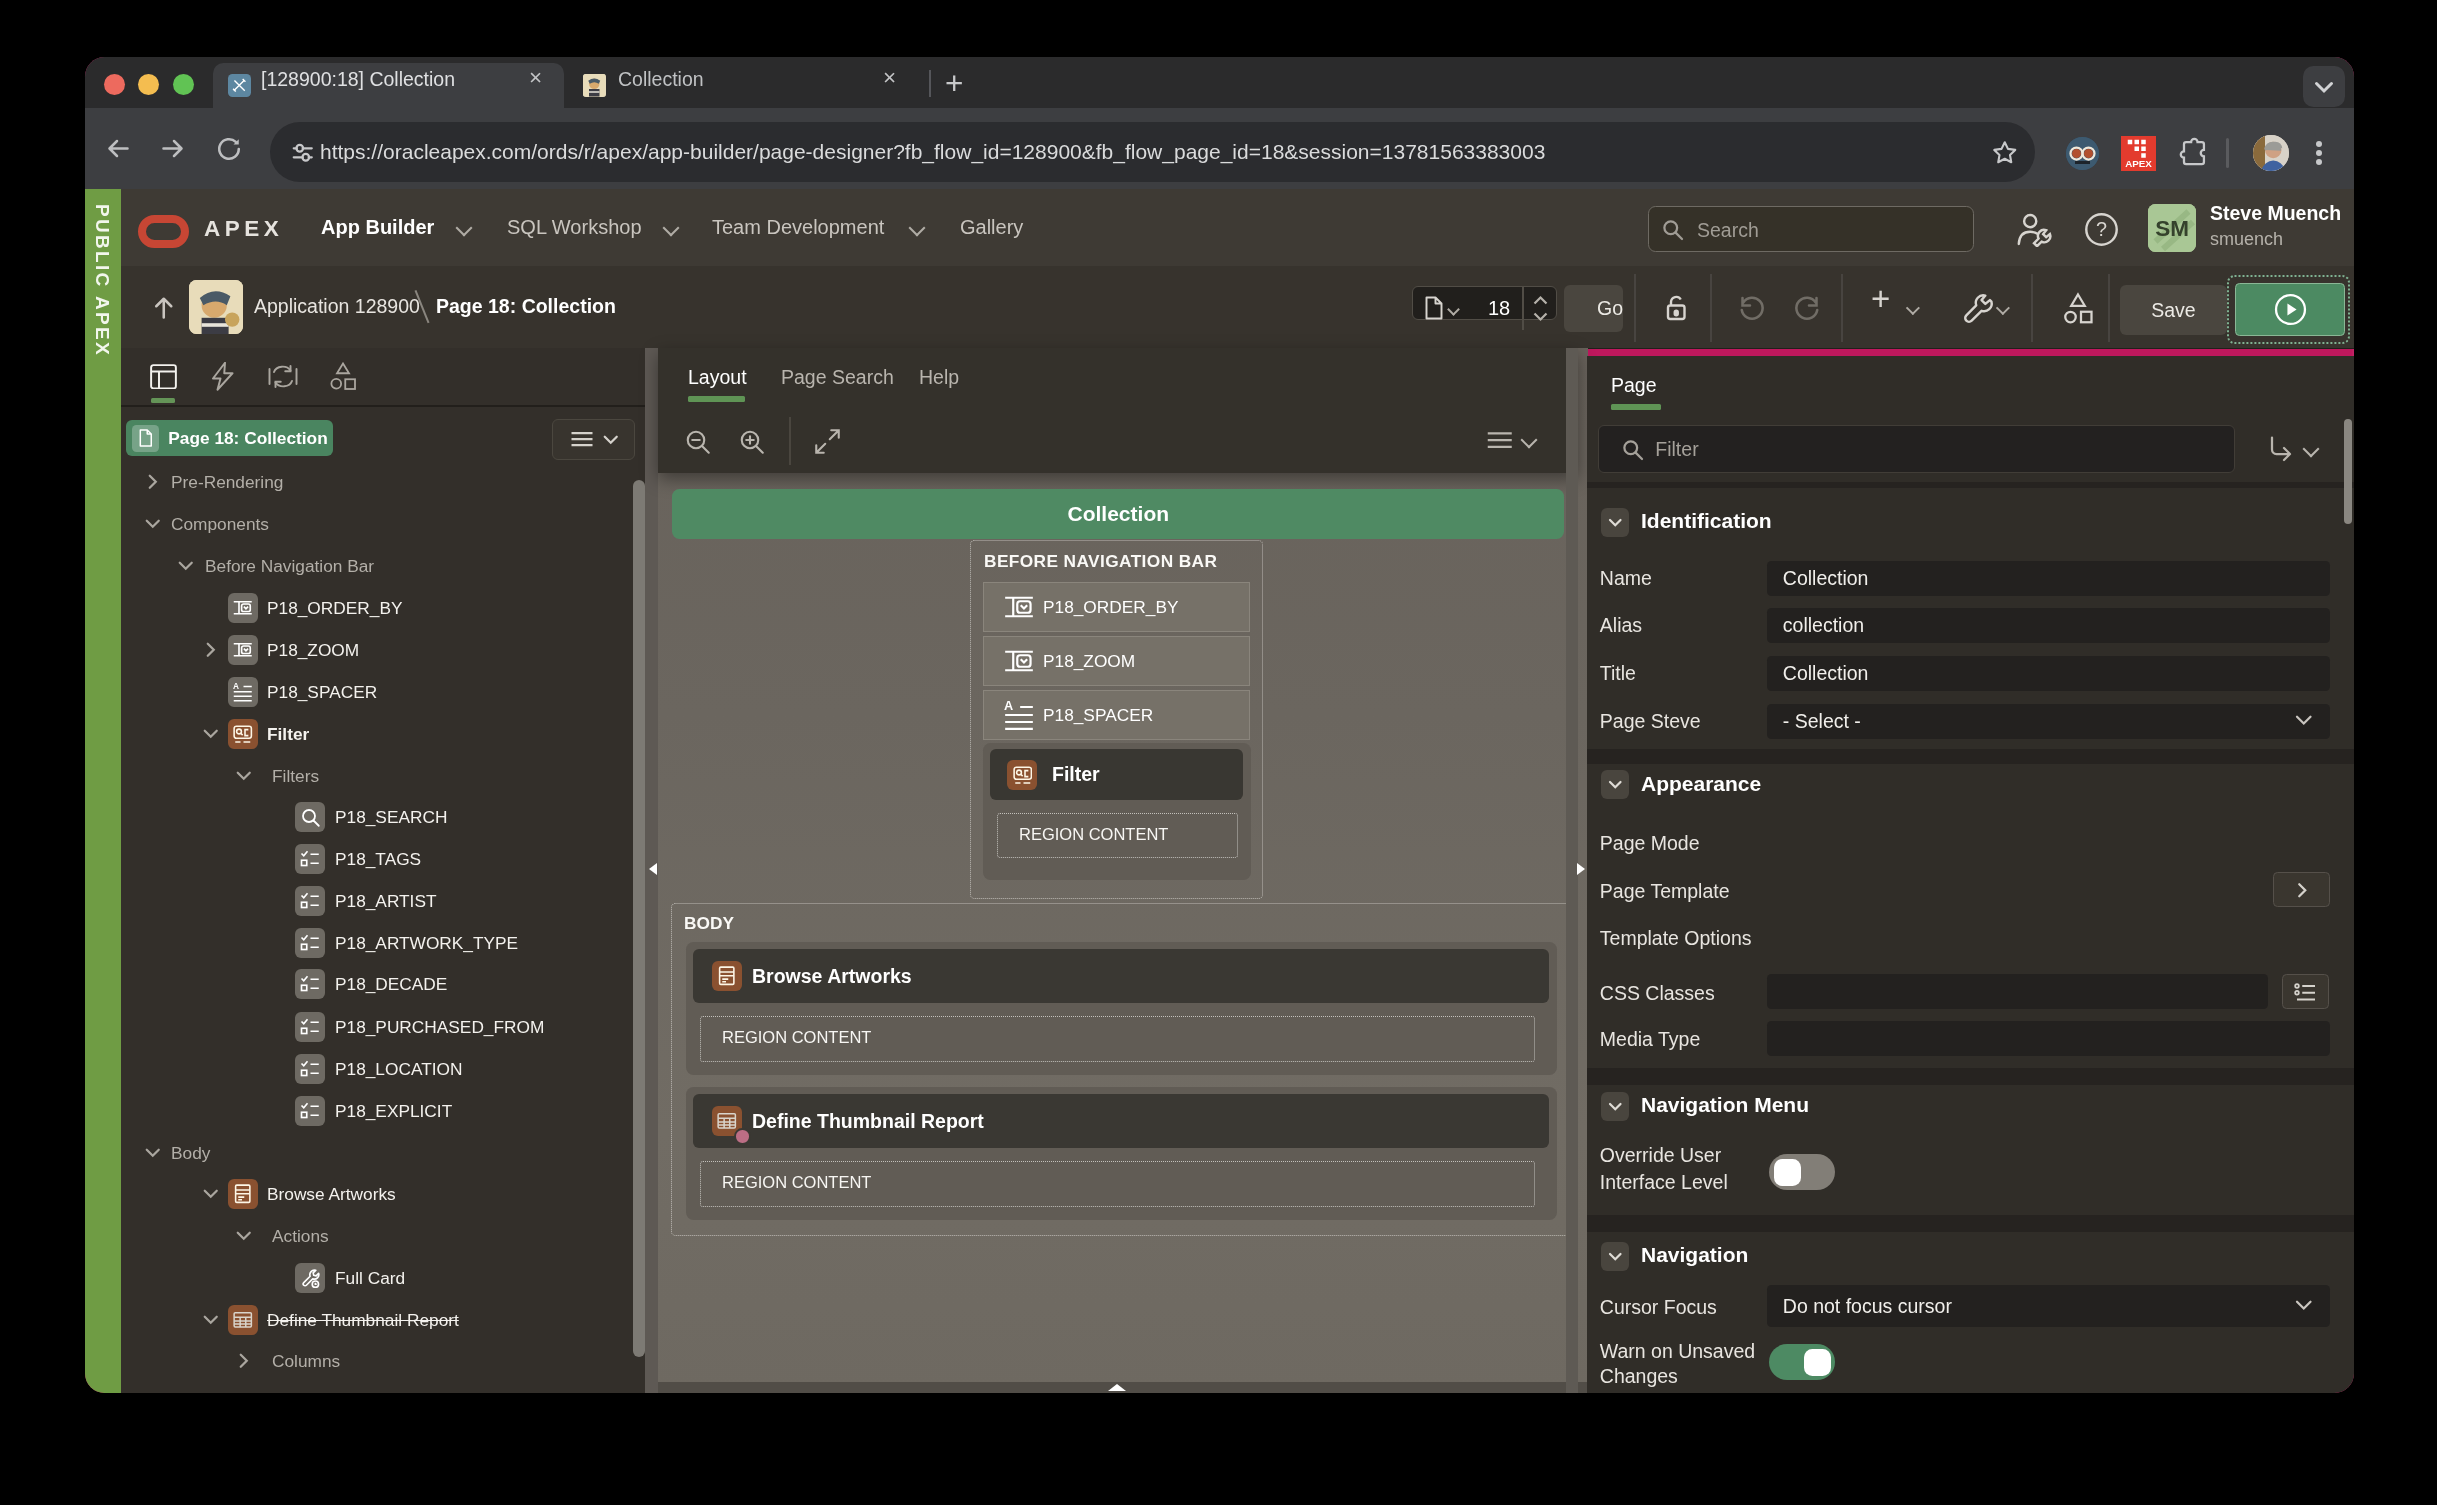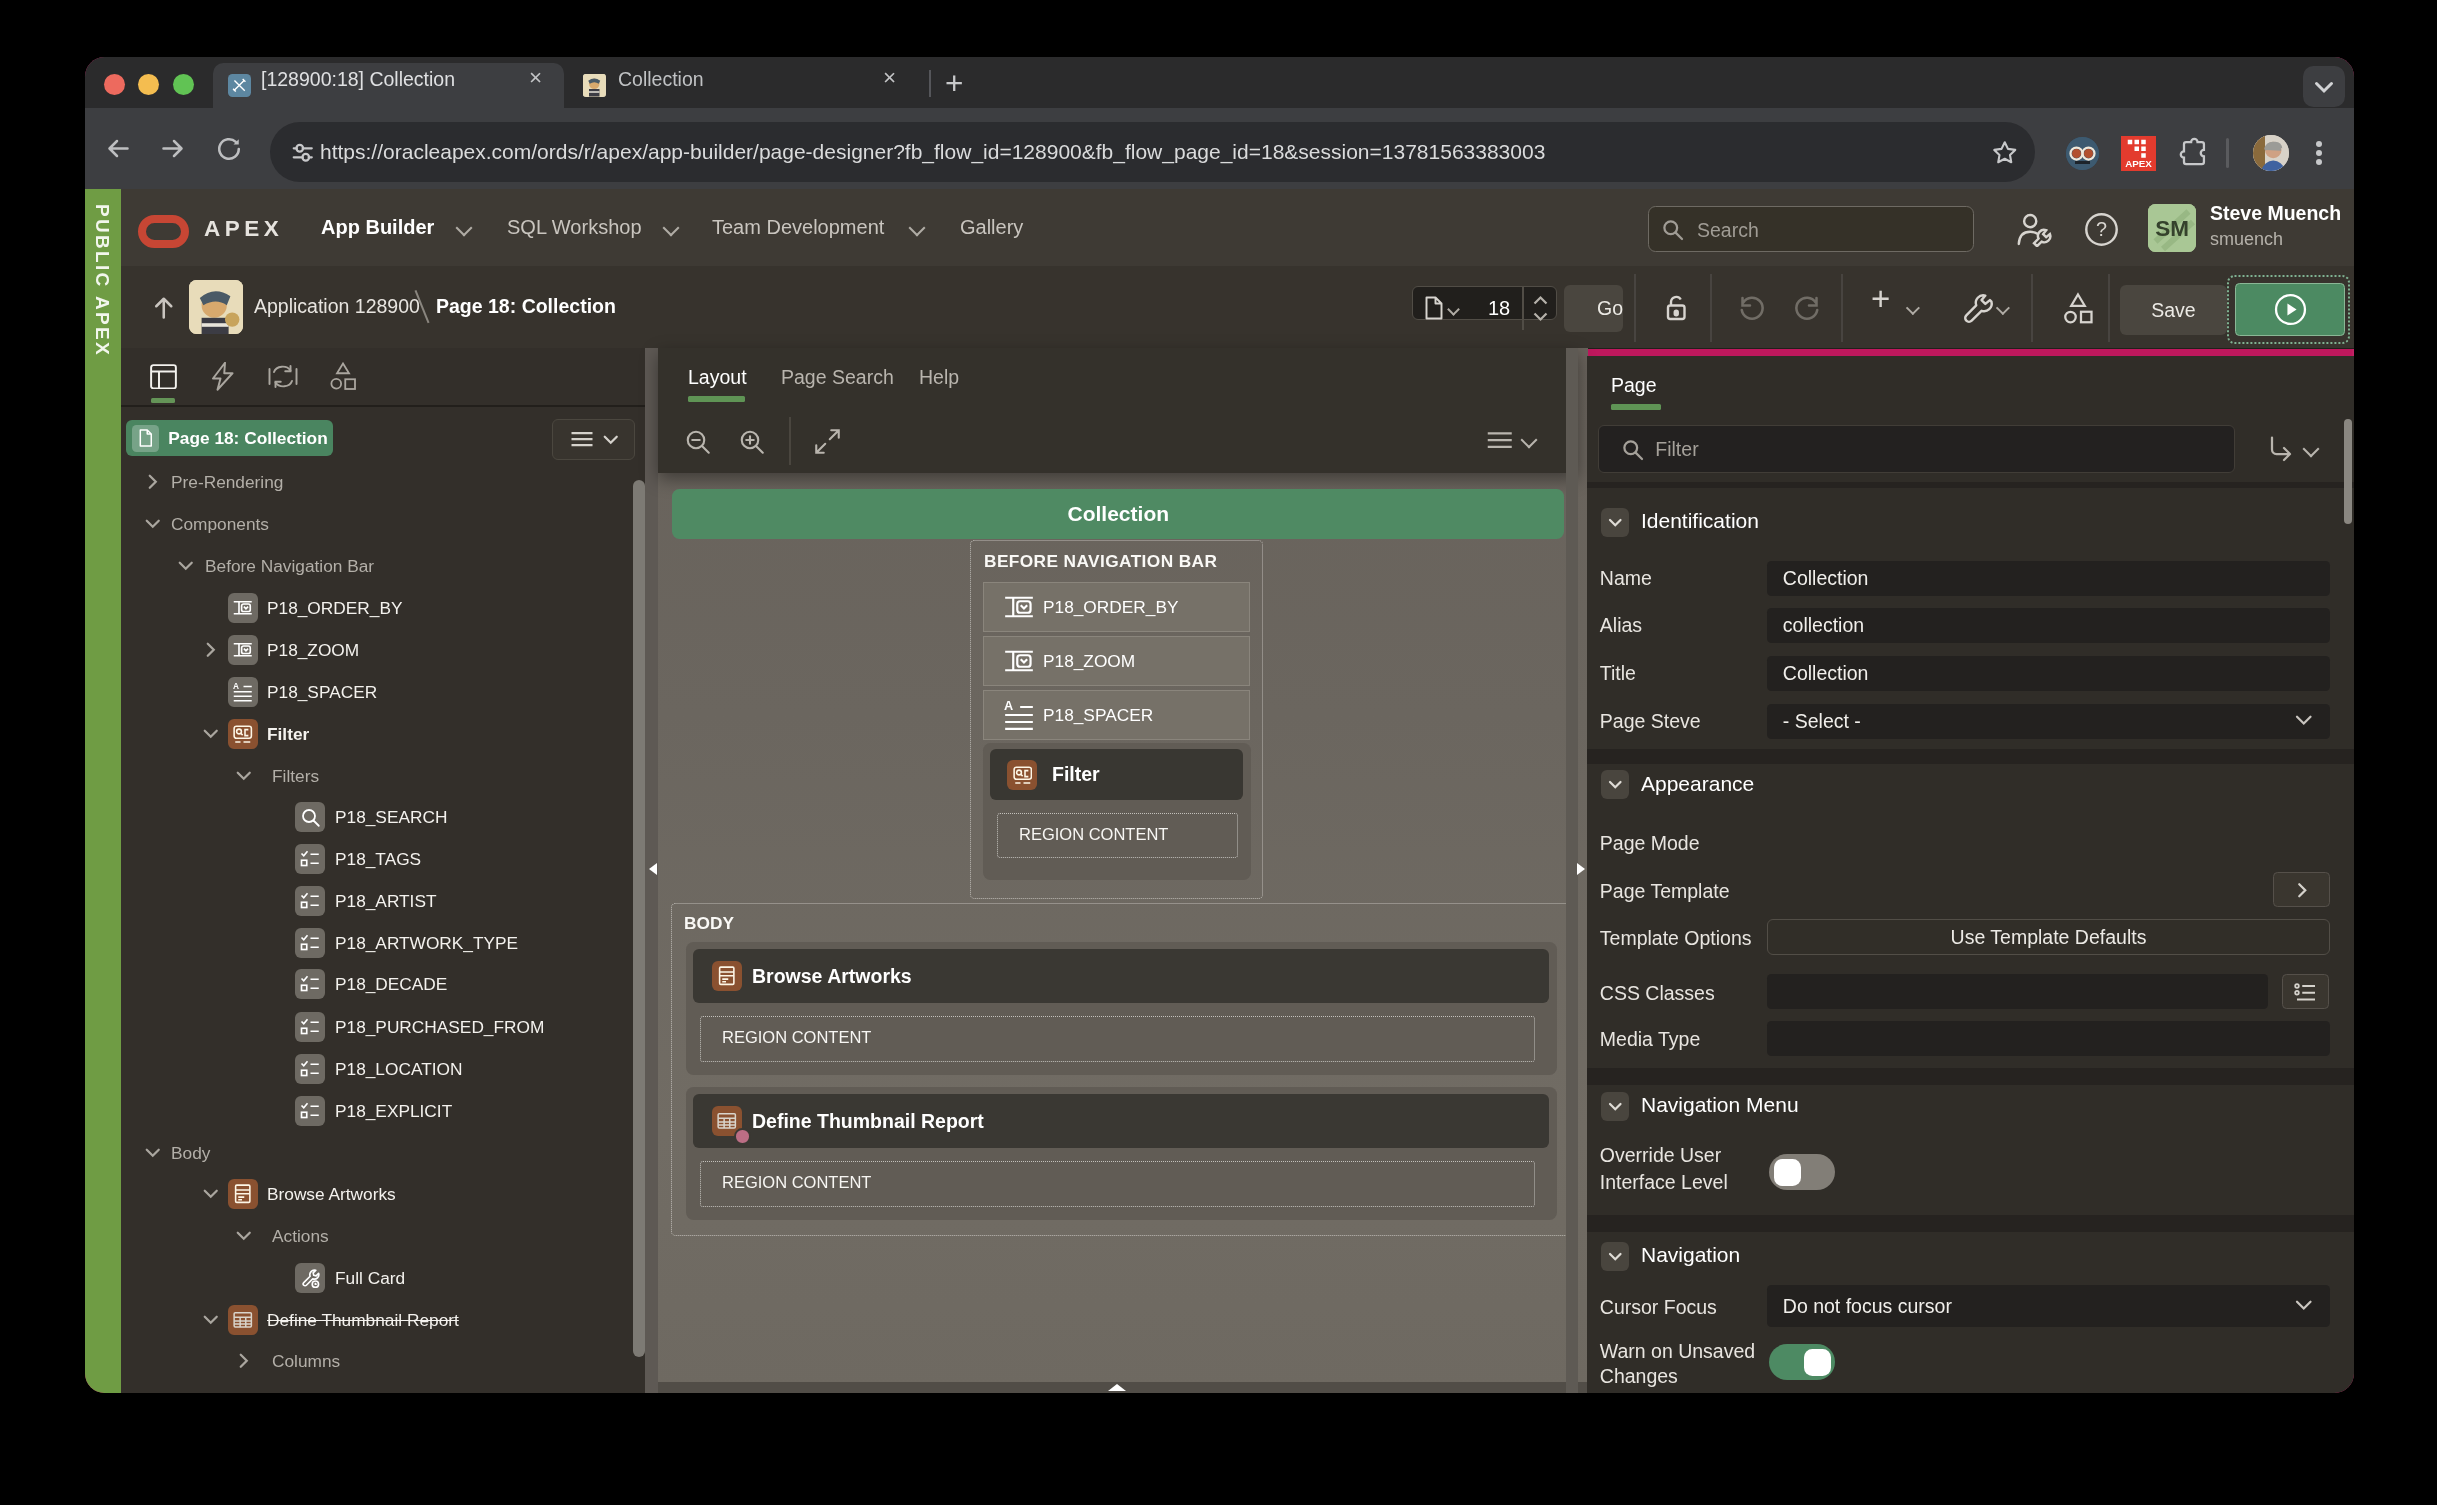--- a/index.html
+++ b/index.html
@@ -25,21 +25,21 @@
 
 #leftpanel{left:36px;top:291px;width:524px;height:1045px;background:#332f2a}
 #ldivider{left:560px;top:291px;width:12.8px;height:1045px;background:#5e5954}
 #centerpanel{left:573px;top:291px;width:930px;height:1045px;background:linear-gradient(180deg,#68625b 0%,#6b665f 35%,#716c64 75%,#6e6961 100%)}
 #chdr{left:0;top:0;width:920px;height:125px;background:#34312b;box-shadow:0 6px 16.5px rgba(0,0,0,.4)}
 #crail{left:908px;top:0;width:12px;height:1045px;background:#5e5a54}
 #rightpanel{left:1502px;top:299px;width:767px;height:1045px;background:#302d28}
 .gsel{background:#23211f;border-radius:4.5px}
 .rlabel{font-size:19.5px;color:#e8e5e0;white-space:nowrap}
 .rval{font-size:19.5px;color:#f1efeb;white-space:nowrap}
-.shead{font-size:21px;font-weight:400;color:#fff;white-space:nowrap}
+.shead{font-size:21px;font-weight:700;color:#fff;white-space:nowrap}
 .sbtn{width:28.5px;height:28.5px;background:#49453e;border-radius:6px;color:#dedbd5}
 svg{display:block}
 .treetxt{font-size:17.3px;white-space:nowrap}
 .g{color:#b3afa8}.w{color:#f4f2ee}
 .ticon{width:30px;height:30px;border-radius:6px;background:#6e6a63;display:flex;align-items:center;justify-content:center;color:#f4f2ee}
 .ticon.brown{background:#8a5130}
 </style></head><body>
 <div id="win">
 
   <div class="ab" id="tabstrip"></div>
@@ -715,21 +715,20 @@
       </div>
     <div class="ab shead" style="left:54px;top:416px">Appearance</div>
     <div class="ab rlabel" style="left:12.8px;top:476px">Page Mode</div>
     <div class="ab rlabel" style="left:12.8px;top:524px">Page Template</div>
     <div class="ab" style="left:686px;top:516px;width:57px;height:35px;background:#3a362f;border:1.5px solid #55504a;border-radius:4.5px">
         <svg class="ab" style="left:19.5px;top:9px" width="18" height="16.5" viewBox="0 0 24 22">
           <path d="M7 3l8 8-8 8" stroke="#d5d2cc" stroke-width="3" fill="none" stroke-linecap="round"></path>
         </svg>
       </div>
     <div class="ab rlabel" style="left:12.8px;top:571px">Template Options</div>
-    <div class="ab" style="left:180px;top:563px;width:563px;height:36px;background:#312e28;border:1.5px solid #524e47;border-radius:6px;text-align:center"><span style="line-height:35px;font-size:19.5px;color:#eceae5">Use Template Defaults</span></div>
     <div class="ab rlabel" style="left:12.8px;top:626px">CSS Classes</div>
     <div class="ab gsel" style="left:180px;top:618px;width:501px;height:35px"></div>
     <div class="ab" style="left:695px;top:618px;width:47px;height:35px;background:#3a362f;border:1.5px solid #55504a;border-radius:4.5px">
         <svg class="ab" style="left:11.3px;top:7.5px" width="22.5" height="19.5" viewBox="0 0 30 26">
           <g stroke="#d5d2cc" stroke-width="2.4" fill="none">
             <circle cx="4" cy="4" r="2.4"></circle>
             <circle cx="4" cy="13" r="2.4"></circle>
             <path d="M11 4h17M11 13h17M4 22h24"></path>
           </g>
         </svg>

